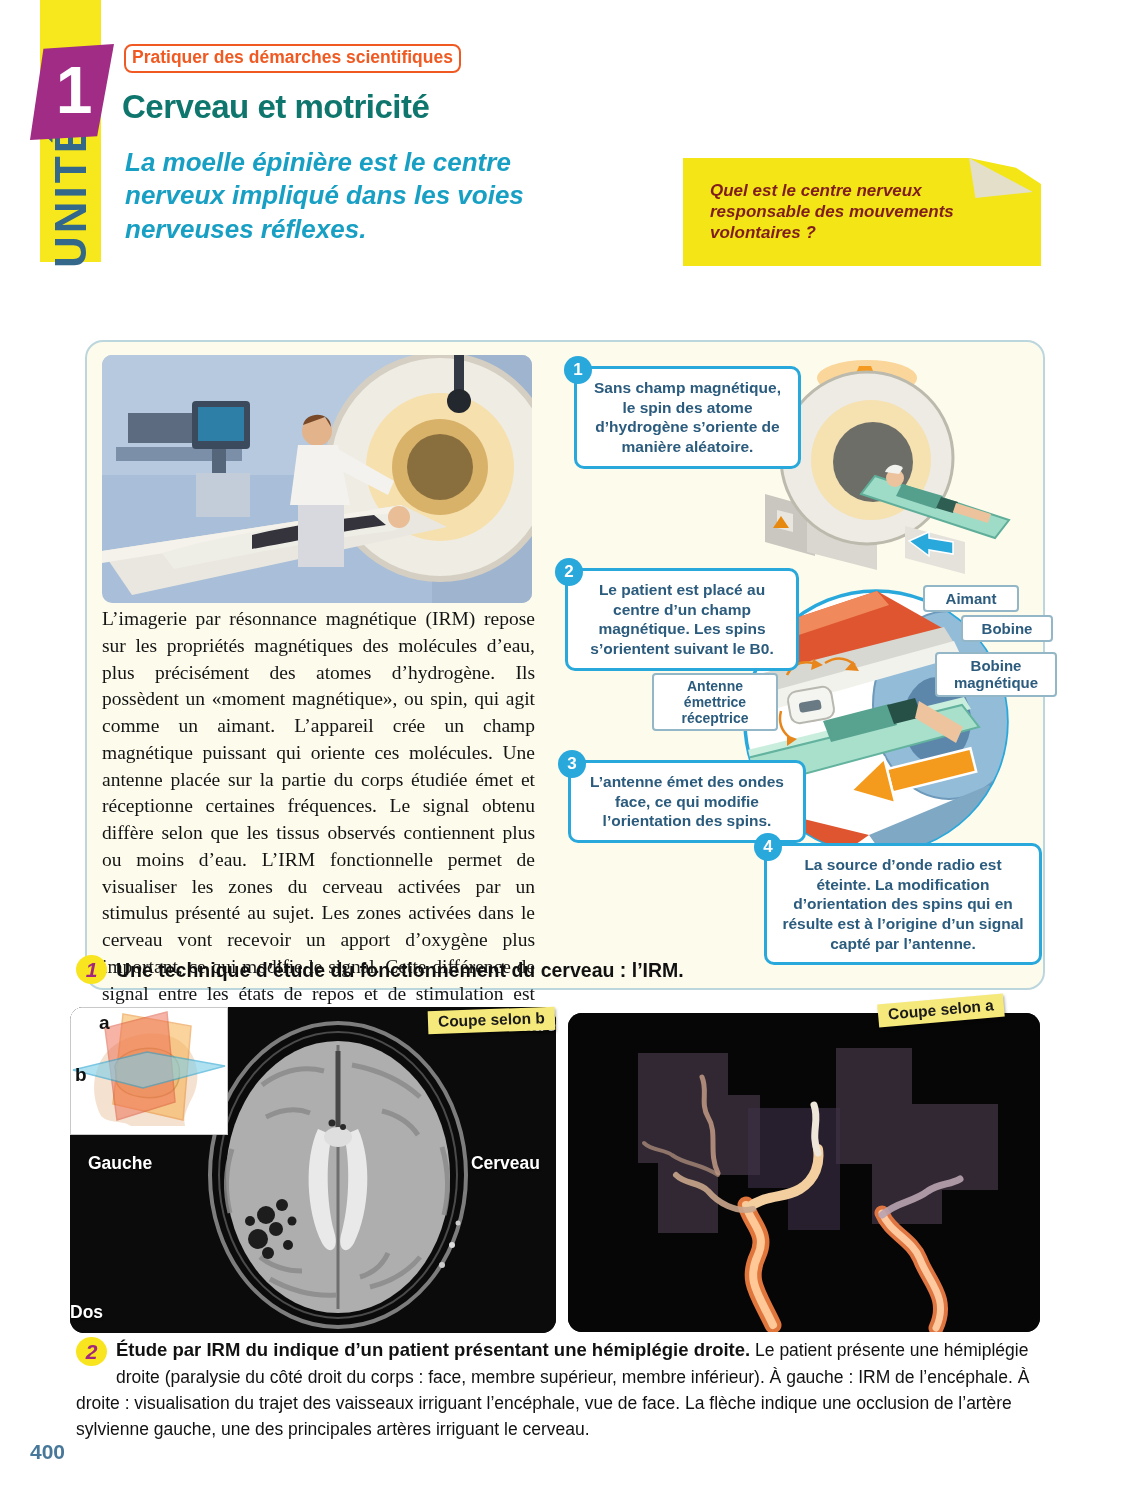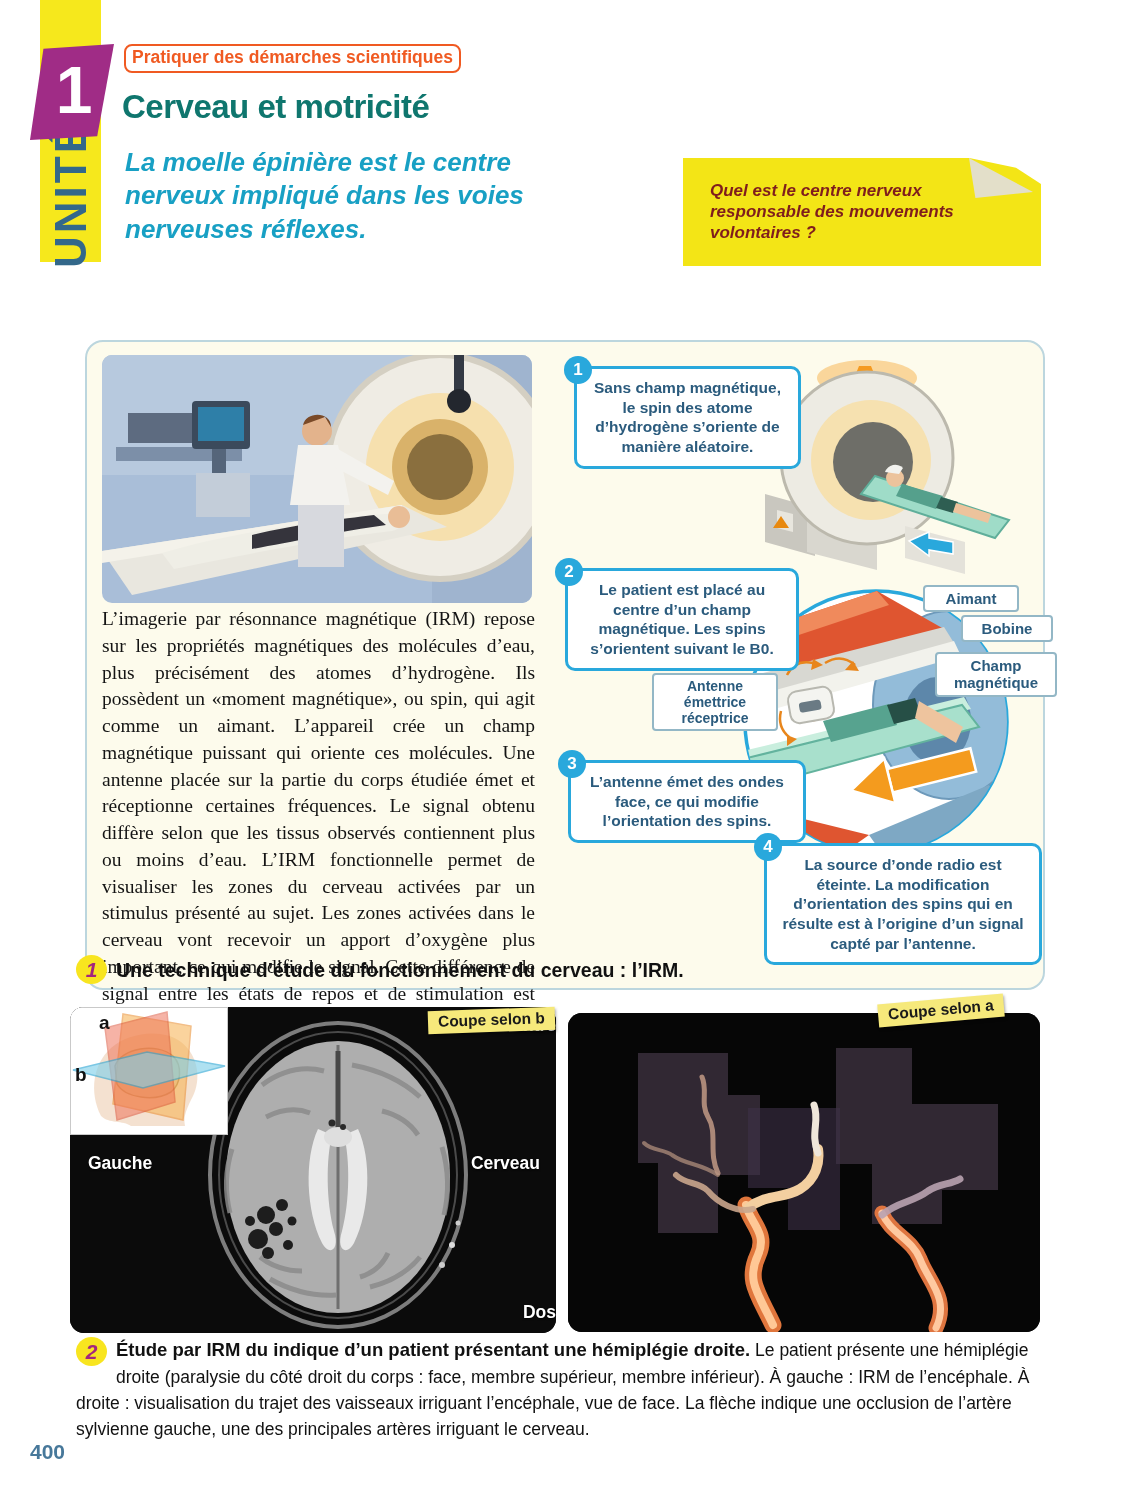--- a/index.html
+++ b/index.html
@@ -69,21 +69,21 @@
       border-radius:14px;overflow:hidden;}
   .scan-right{position:absolute;left:568px;top:1013px;width:472px;height:319px;background:#050505;
       border-radius:14px;overflow:hidden;}
   .inset{position:absolute;left:0;top:0;width:156px;height:126px;background:#fff;border:1px solid #c9c9c9;}
   .inset .plane-a{position:absolute;left:28px;top:4px;font-size:19px;font-weight:800;color:#111;}
   .inset .plane-b{position:absolute;left:4px;top:56px;font-size:19px;font-weight:800;color:#111;}
   .orient{position:absolute;color:#fff;font-weight:700;font-size:17.5px;text-shadow:0 1px 2px #000;}
   .o-top{left:0;right:0;top:8px;text-align:right;}
   .o-left{left:18px;top:146px;}
   .o-right{right:16px;top:146px;}
-  .o-bottom{left:0;right:0;bottom:10px;text-align:right;padding-left:10px;}
+  .o-bottom{left:0;right:0;bottom:10px;text-align:left;}
   .cut-tag{position:absolute;background:#f6e97b;color:#1a1a1a;font-weight:700;font-size:15.5px;
       padding:2px 10px 3px;box-shadow:1px 2px 3px rgba(0,0,0,0.35);}
   .tag-b{left:428px;top:1009px;transform:rotate(-2deg);}
   .tag-a{left:878px;top:999px;transform:rotate(-5deg);}
 
   
   .cap2{position:absolute;left:76px;top:1336px;width:978px;font-size:17.5px;line-height:1.5;color:#111;}
   .cap2 .num-badge{float:left;margin-top:1px;}
   .cap2 .lead{font-weight:800;font-size:18.5px;}
   .page-num{position:absolute;left:30px;top:1440px;font-size:21px;font-weight:700;color:#47789a;}
@@ -224,21 +224,21 @@
       <div class="step-num">3</div>
       <span>L’antenne émet des ondes face, ce qui modifie l’orientation des spins.</span>
     </div>
     <div class="callout c4">
       <div class="step-num">4</div>
       <span>La source d’onde radio est éteinte. La modification d’orientation des spins qui en résulte est à l’origine d’un signal capté par l’antenne.</span>
     </div>
 
     <div class="part-label l-aimant">Aimant</div>
     <div class="part-label l-bobine">Bobine</div>
-    <div class="part-label l-champ">Champ magnétique</div>
+    <div class="part-label l-champ">Bobine magnétique</div>
     <div class="part-label l-antenne">Antenne émettrice réceptrice</div>
   </div>
 
   <div class="figcap cap1">
     <span class="num-badge">1</span>
     <span class="cap-text">Une technique d’étude du fonctionnement du cerveau : l’IRM.</span>
   </div>
 
   <div class="scan-left">
     <svg viewBox="0 0 486 326" width="486" height="326">

